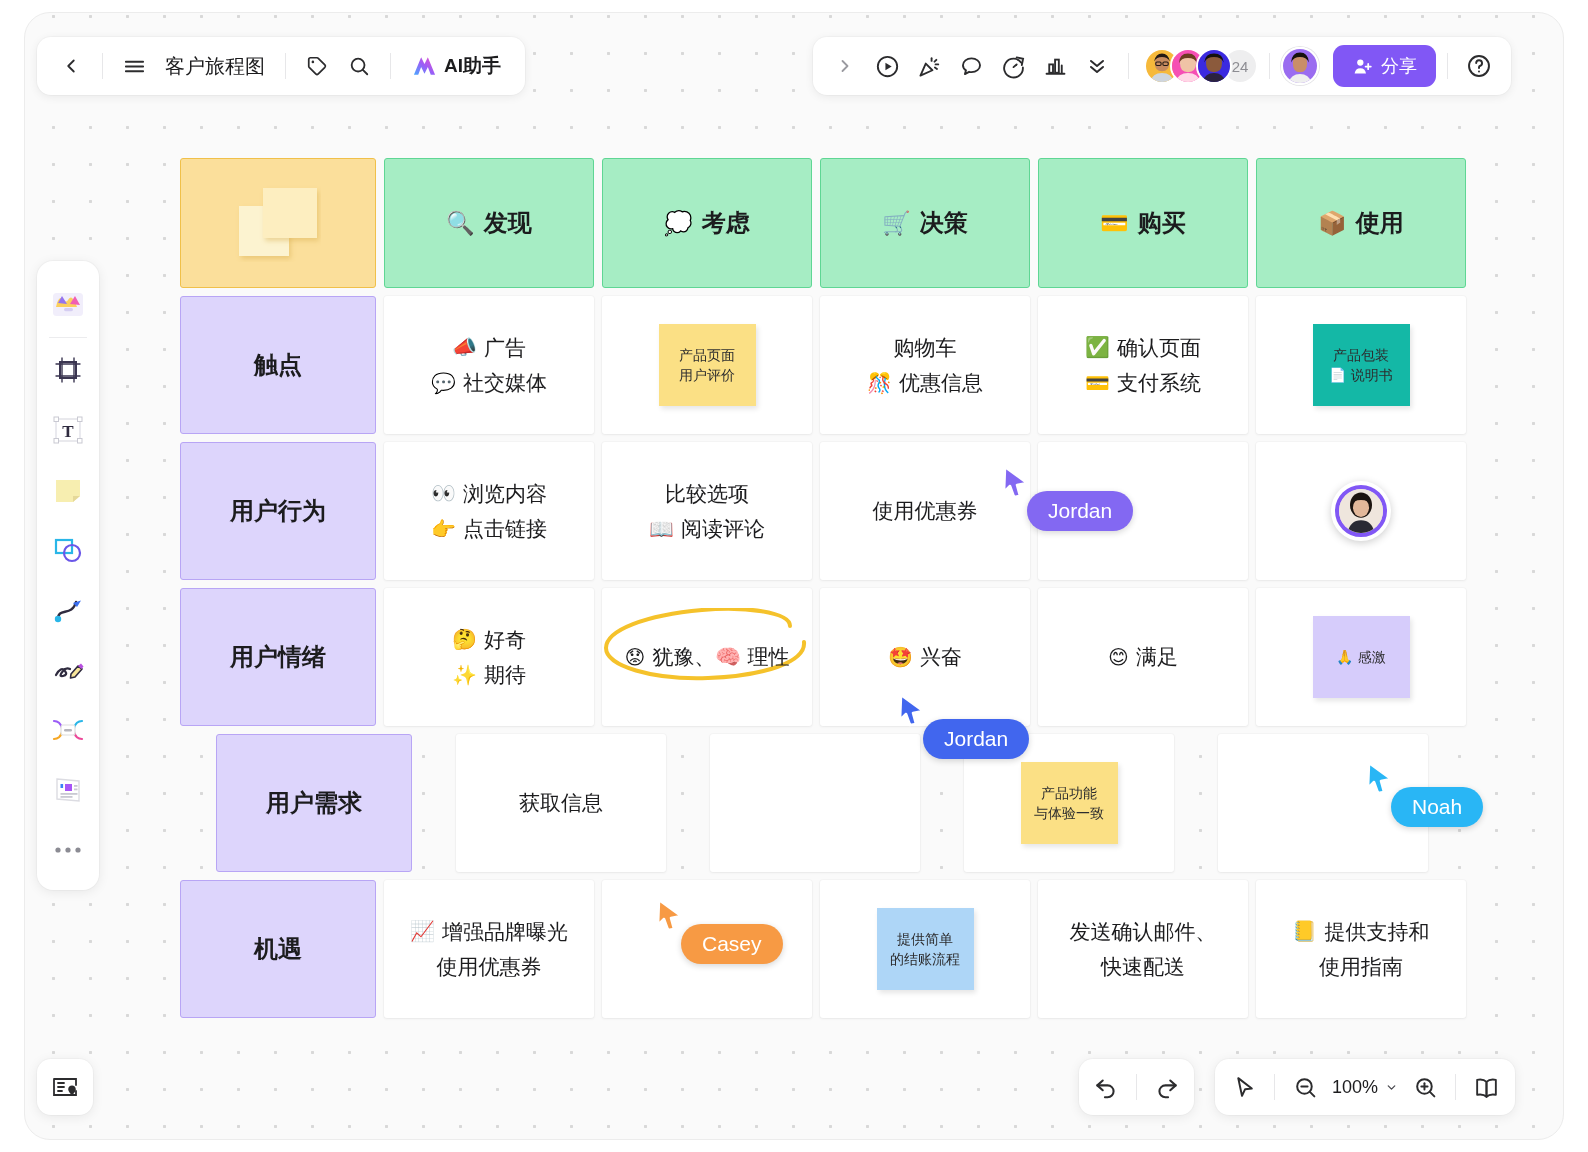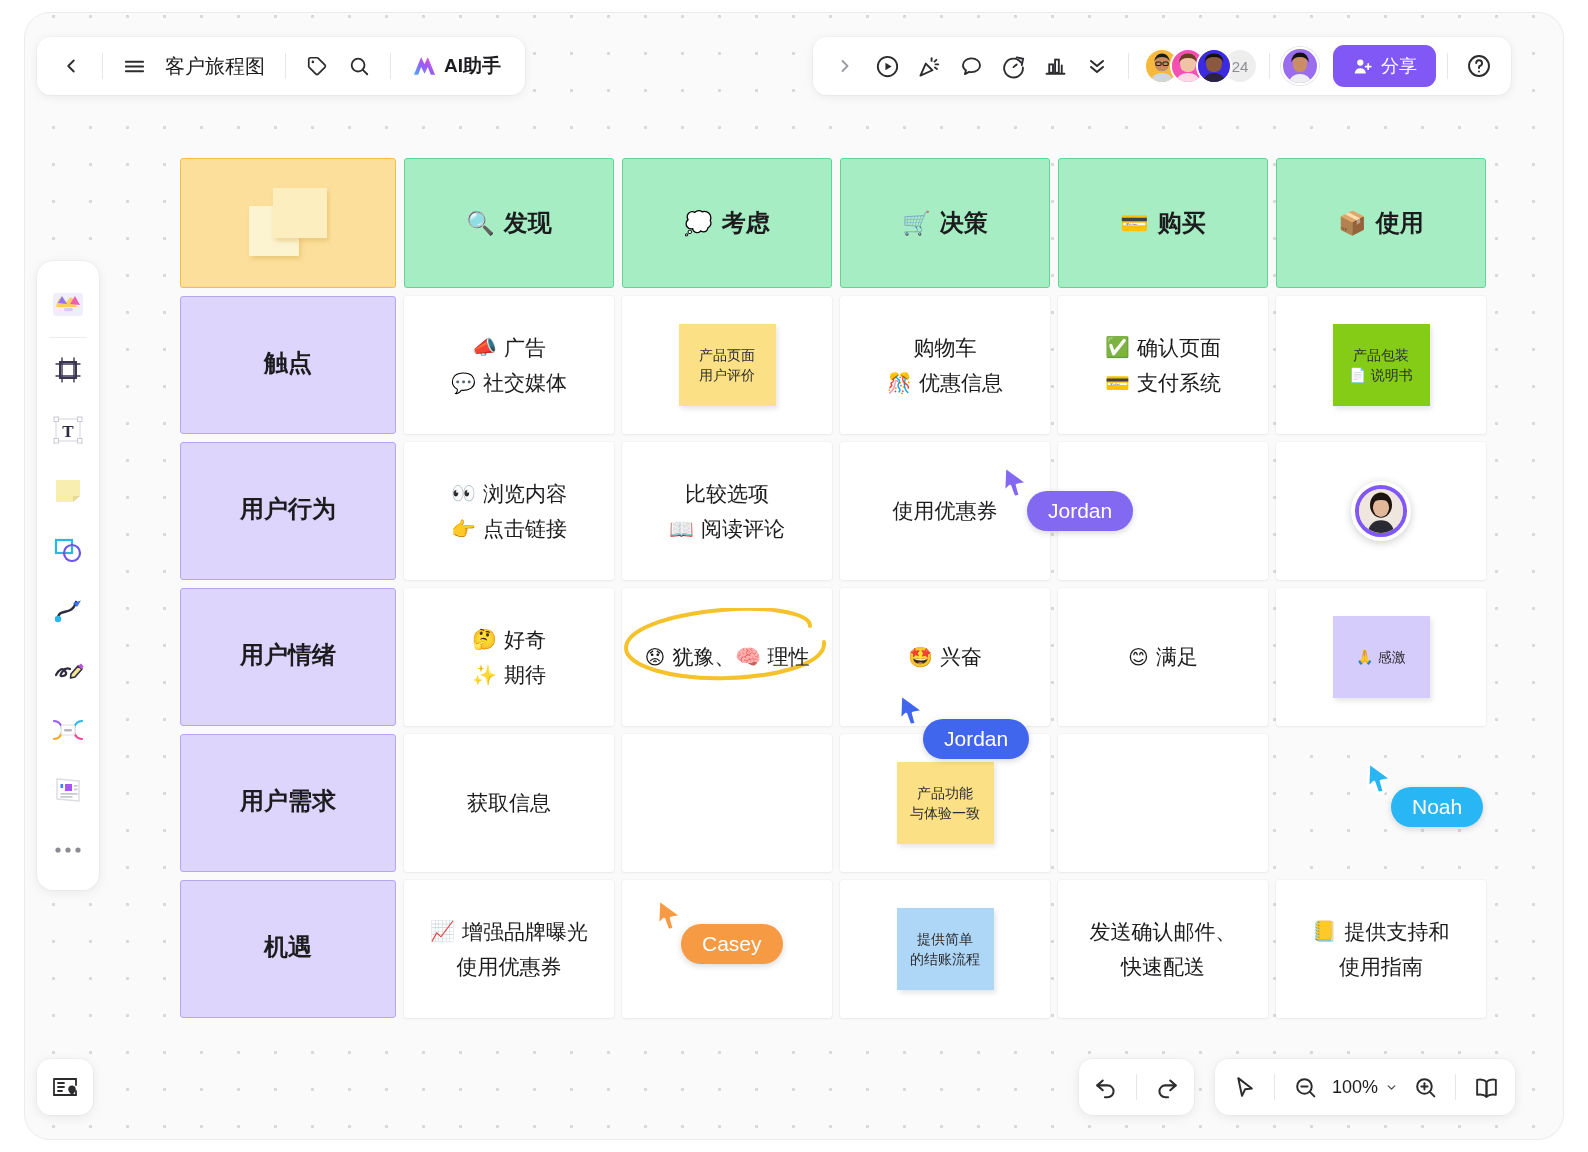--- a/index.html
+++ b/index.html
@@ -127,21 +127,21 @@
 
   
   #board { position: absolute; left: 155px; top: 145px; }
   .brow { display: flex; gap: 8px; margin-bottom: 8px; }
   .cell {
     border-radius: 3px;
     display: flex; align-items: center; justify-content: center;
     text-align: center; position: relative;
     font-size: 21px; color: #1c1c1e; line-height: 1.5;
   }
-  .c-label { width: 216px; flex: none; font-family: Liberation Mono, monospace; }
+  .c-label { width: 196px; flex: none; }
   .c-stage { width: 210px; flex: none; }
 
   .head-corner {
     background: #fbdf9b; border: 1.5px solid #f0c04a;
     height: 130px;
   }
   .head-stage {
     background: #a6edc4; border: 1.5px solid #5fd694;
     height: 130px; font-size: 24px; font-weight: 700;
     gap: 9px;
@@ -149,36 +149,36 @@
   .row-label {
     background: #ddd5fc; border: 1.5px solid #b8a5f5;
     font-size: 24px; font-weight: 700;
   }
   .cell-white {
     background: #fff; box-shadow: 0 1px 3px rgba(0,0,0,.055), 0 0 0 1px rgba(0,0,0,.02);
   }
   .r-touch  .cell { height: 138px; }
   .r-behav  .cell { height: 138px; }
   .r-emo    .cell { height: 138px; }
-  .r-need   .cell { height: 138px; }
+  .r-need   .cell { height: 138px; margin-left: 36px; }
   .r-opp    .cell { height: 138px; }
 
   .cell-lines { display: flex; flex-direction: column; gap: 4px; }
   .cl { display: flex; align-items: center; justify-content: center; gap: 7px; white-space: nowrap; }
   .emo { font-size: 20px; line-height: 1; }
 
   
   .note {
     width: 97px; height: 82px;
     display: flex; align-items: center; justify-content: center;
     font-size: 14px; line-height: 1.45; color: #2c2c2e; text-align: center;
     box-shadow: 2px 3px 5px rgba(0,0,0,.10);
   }
   .note-yellow { background: #fbe085; }
-  .note-green  { background: #84cc16; }
+  .note-green  { background: #14b8a6; }
   .note-purple { background: #d6ccfb; }
   .note-blue   { background: #aed6f7; }
   .note-yellow2{ background: #fbe085; }
 
   
   .cell-av {
     position: absolute; width: 52px; height: 52px;
     border-radius: 50% 50% 50% 50%;
     background: #fff; padding: 4px;
     box-shadow: 0 2px 7px rgba(0,0,0,.17);

